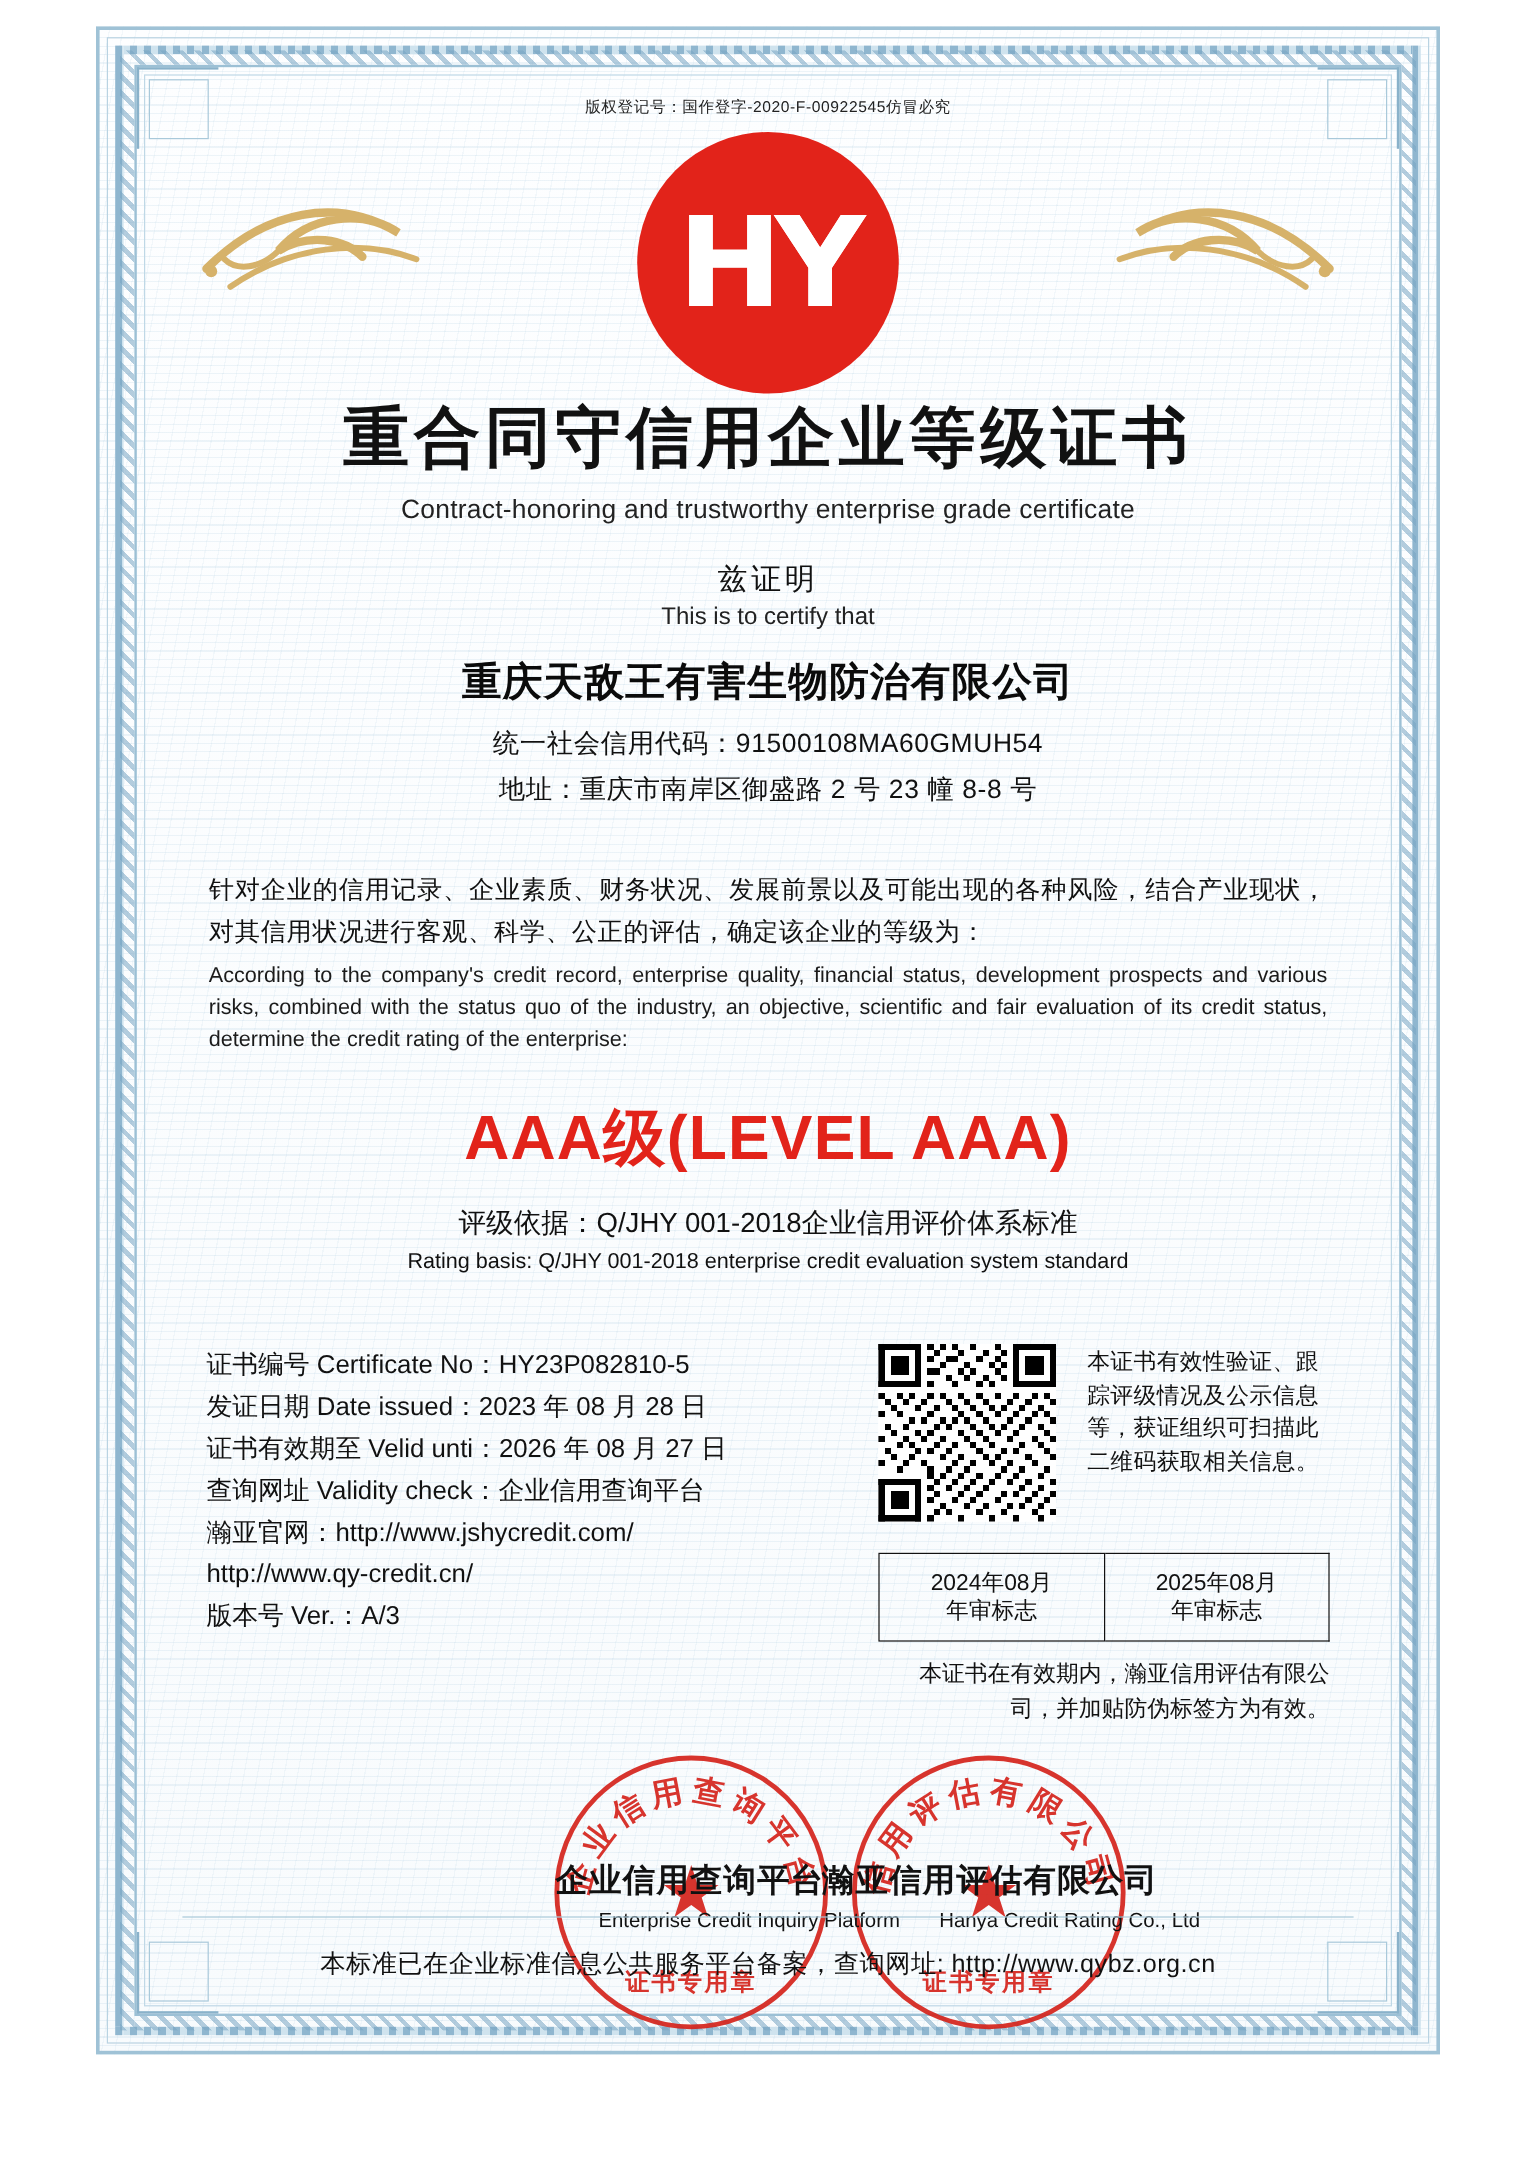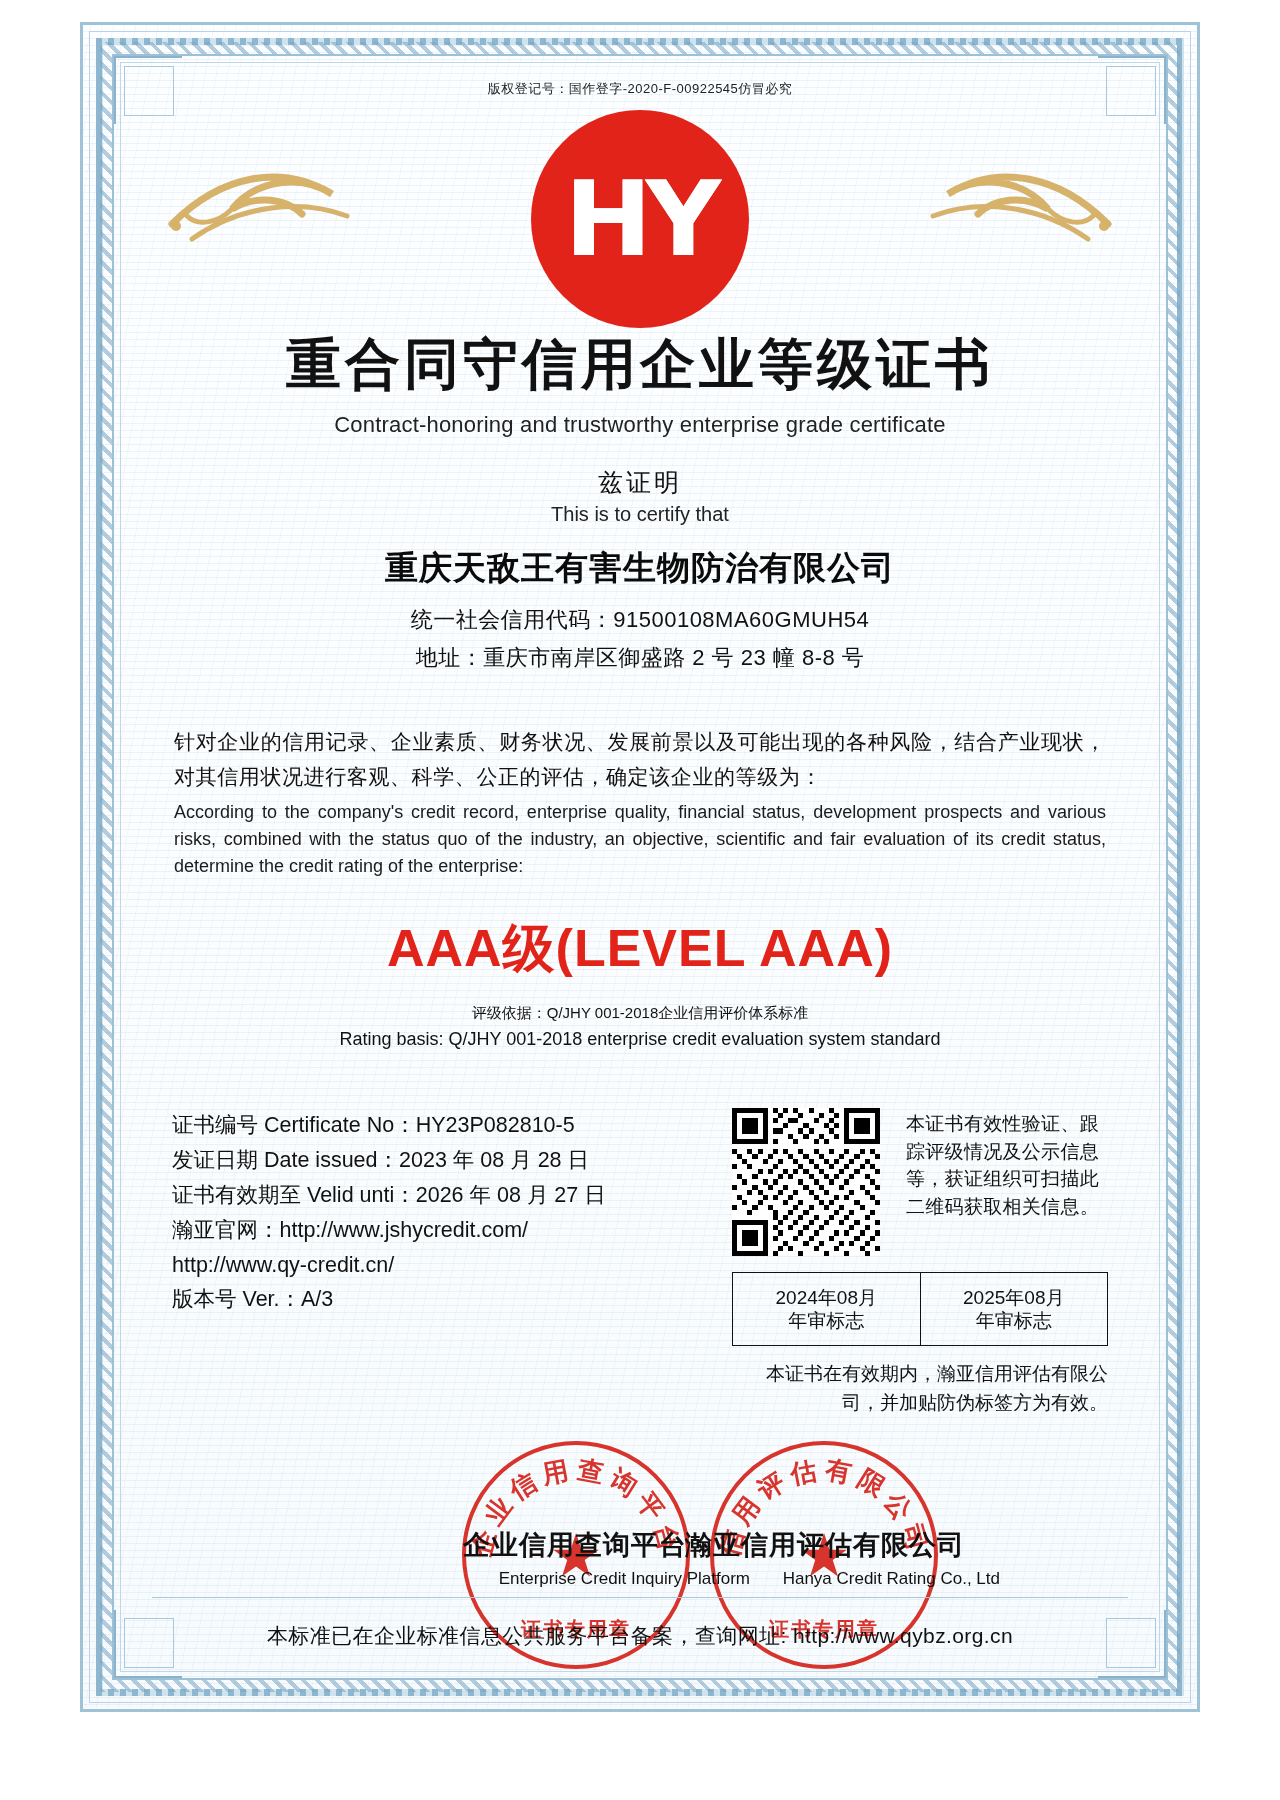--- a/index.html
+++ b/index.html
@@ -142,21 +142,21 @@
 
   .level{
     text-align:center;
     color:#e2231a;
     font-size:52px;
     font-weight:bold;
     margin-top:34px;
     letter-spacing:1px;
   }
   .basis-cn{
-    text-align:center;font-size:15px;color:#111;margin-top:20px;
+    text-align:center;font-size:23px;color:#111;margin-top:20px;
   }
   .basis-en{
     text-align:center;font-size:18px;color:#111;margin-top:6px;
   }
 
   .details{
     display:flex;
     margin:58px 40px 0 40px;
     align-items:flex-start;
   }
@@ -176,21 +176,21 @@
   .qr{
     width:148px;height:148px;flex:none;
     background:#fff;
     position:relative;
   }
   .qr svg{display:block;}
   .qr-note{
     font-size:19px;line-height:1.45;color:#111;letter-spacing:.3px;padding-top:2px;
   }
   .stamps{
-    display:flex;gap:0;margin-top:16px;
+    display:flex;gap:0;margin-top:26px;
   }
   .stamp-box{
     flex:1;border:1.5px solid #111;height:72px;
     display:flex;flex-direction:column;align-items:center;justify-content:center;
     font-size:19px;color:#111;
   }
   .stamp-box + .stamp-box{border-left:none;}
   .stamp-year{line-height:1.25;}
   .stamp-label{line-height:1.25;}
   .valid-note{
@@ -293,20 +293,21 @@
 
     <div class="level">AAA级(LEVEL AAA)</div>
     <div class="basis-cn">评级依据：Q/JHY 001-2018企业信用评价体系标准</div>
     <div class="basis-en">Rating basis: Q/JHY 001-2018 enterprise credit evaluation system standard</div>
 
     <div class="details">
       <div class="details-left">
         <div class="row">证书编号 Certificate No：HY23P082810-5</div>
         <div class="row">发证日期 Date issued：2023 年 08 月 28 日</div>
         <div class="row">证书有效期至 Velid unti：2026 年 08 月 27 日</div>
+        <div class="row">查询网址 Validity check：企业信用查询平台</div>
         <div class="row">瀚亚官网：http://www.jshycredit.com/</div>
         <div class="row">http://www.qy-credit.cn/</div>
         <div class="row">版本号 Ver.：A/3</div>
       </div>
 
       <div class="details-right">
         <div class="qr-row">
           <div class="qr">
             <svg width="148" height="148" viewBox="0 0 29 29" shape-rendering="crispEdges">
               <rect width="29" height="29" fill="#fff"></rect>

